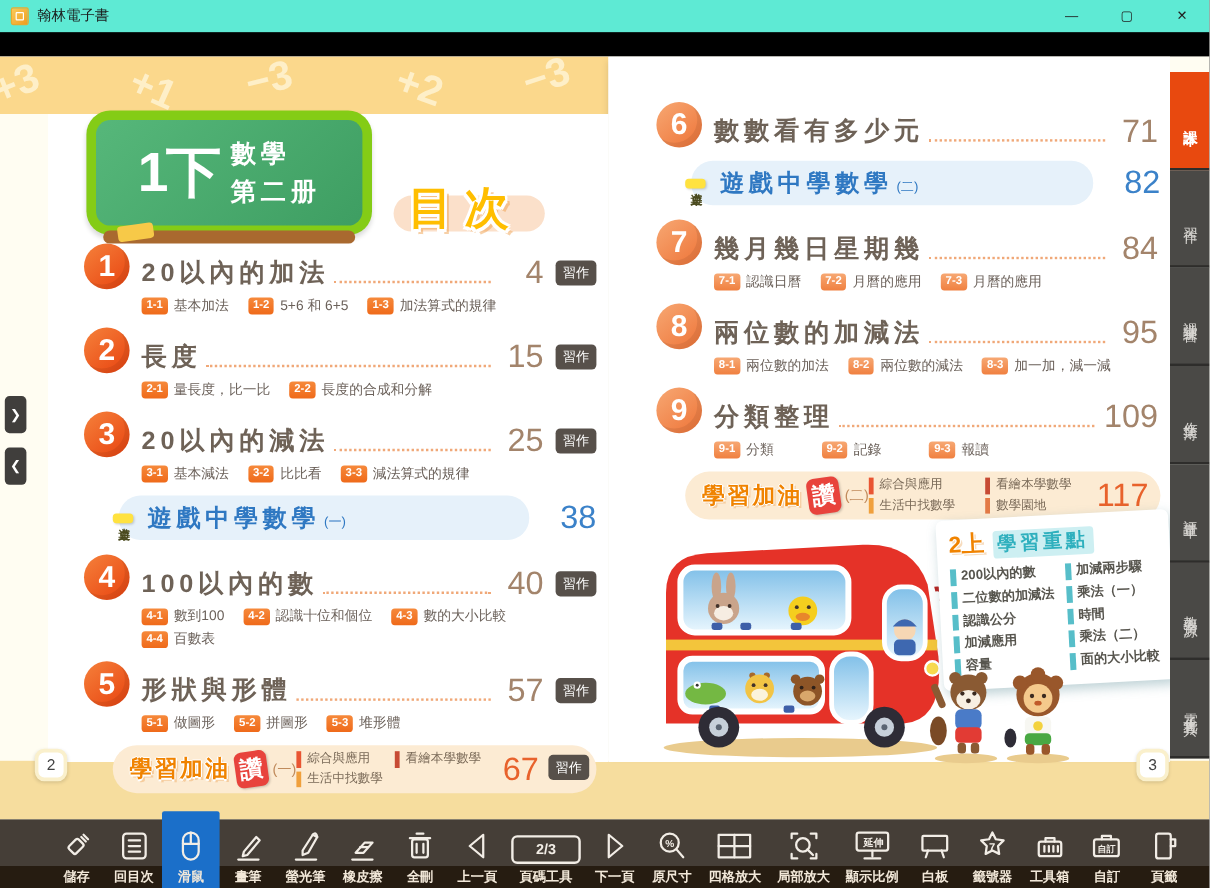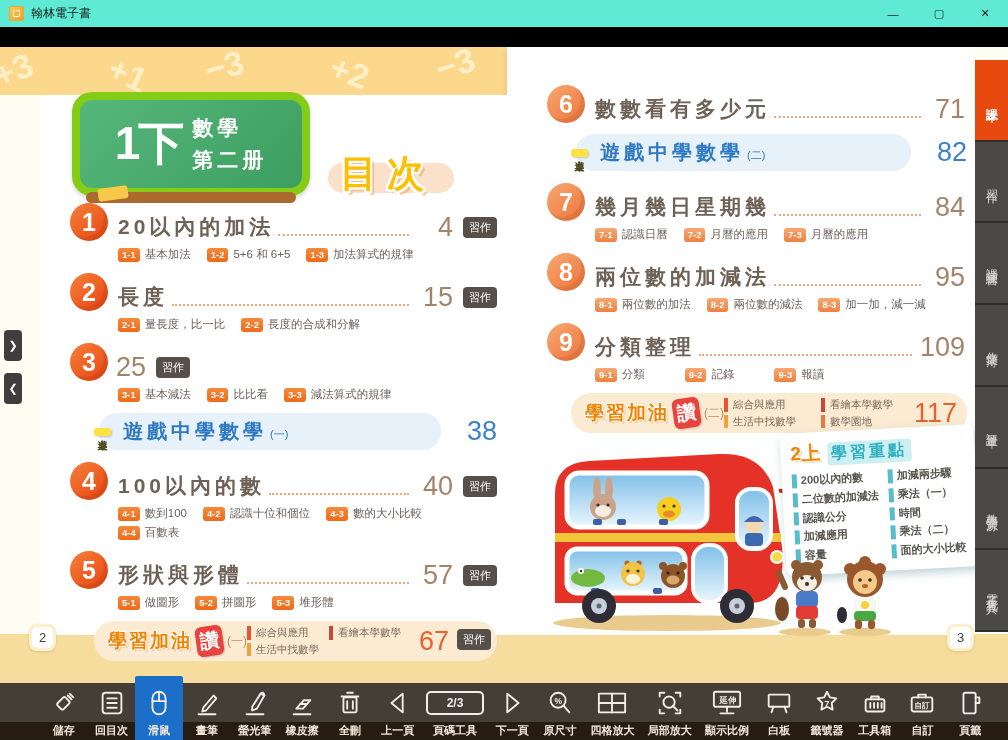--- a/index.html
+++ b/index.html
@@ -94,21 +94,21 @@
   .tg1 { top:283px; } .tg2 { top:326px; }
 
   
   .sidebar { position:absolute; right:0; top:13px; width:33px; height:572px; display:flex; flex-direction:column; }
   .side-tab { flex:1; background:#4A4946; color:#D8D6D2; border-bottom:2px solid #2E2D2B; display:flex; align-items:center; justify-content:center; writing-mode:vertical-rl; font-size:12px; letter-spacing:2px; cursor:pointer; }
   .side-tab.active { background:#E8490F; color:#fff; font-weight:bold; }
 
   
   .toolbar { position:absolute; left:0; top:683px; width:1008px; height:57px; background:linear-gradient(to bottom,#453E37 0,#453E37 39px,#261C11 39px,#261C11 100%); display:flex; align-items:stretch; padding:0 14px 0 40px; }
   .tool { flex:1; display:flex; flex-direction:column; align-items:center; justify-content:flex-start; padding-top:3px; cursor:pointer; min-width:0; }
-  .tool .ticon { height:34px; display:flex; align-items:center; justify-content:center; }
+  .tool .ticon { height:34px; display:flex; align-items:flex-end; justify-content:center; }
   .tool .tlabel { font-size:11px; font-weight:bold; color:#F2E8D9; margin-top:3px; white-space:nowrap; }
   .tool.active { background:#1B6FC9; margin-top:-7px; padding-top:10px; border-radius:2px 2px 0 0; }
   .pgbox { border:2px solid #F2EDE6; border-radius:5px; width:58px; height:24px; display:flex; align-items:center; justify-content:center; color:#F2EDE6; font-size:12px; font-weight:bold; }
   .ticon svg { stroke:#F2EDE6; fill:none; stroke-width:2; stroke-linecap:round; stroke-linejoin:round; }
   .ticon svg text { stroke:none; fill:#F2EDE6; font-weight:bold; }
 </style>
 </head>
 <body>
 
 <div class="window">
@@ -418,20 +418,24 @@
           <span class="sub">
               <i class="sub-code">2-2</i>
               <span class="sub-label">長度的合成和分解</span>
             </span>
         </div>
       </div>
 
       <div class="ch">
         <div class="ch-head">
           <div class="ch-circle">3</div>
+          <div class="ch-mid">
+            <span class="ch-title">20以內的減法</span>
+            <span class="ch-leader"></span>
+          </div>
           <span class="ch-page">25</span>
           <span class="badge-hw">習作</span>
         </div>
         <div class="ch-subs">
           <span class="sub">
               <i class="sub-code">3-1</i>
               <span class="sub-label">基本減法</span>
             </span>
           <span class="sub">
               <i class="sub-code">3-2</i>

